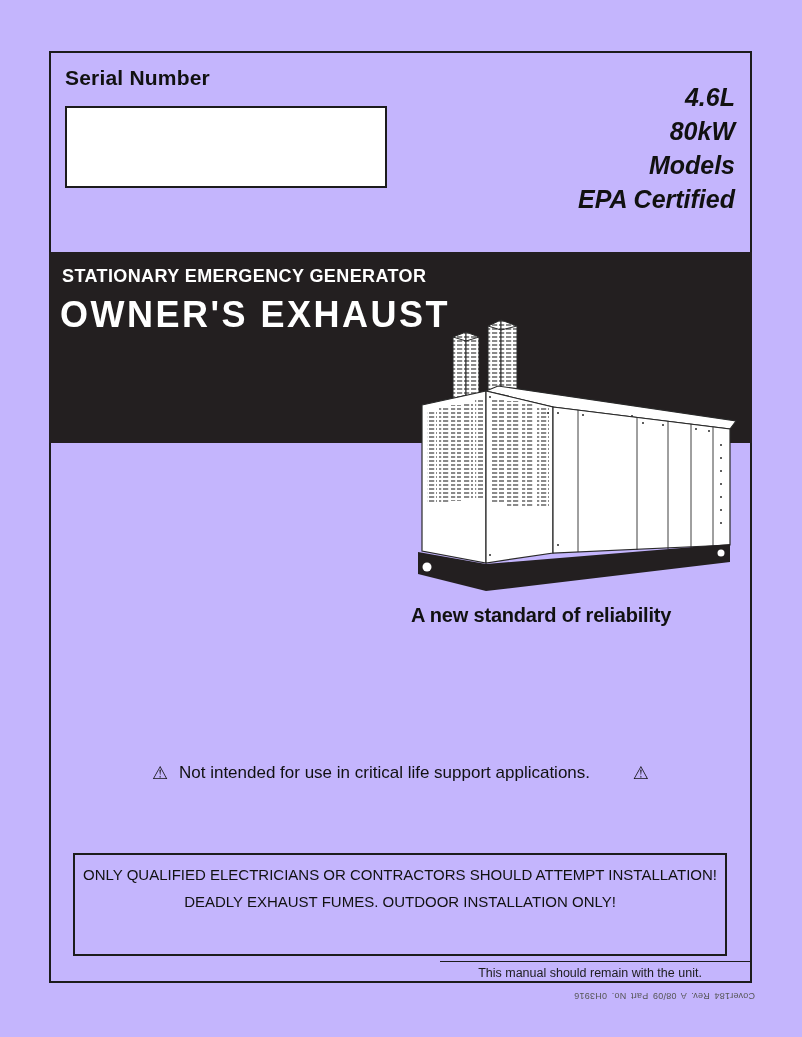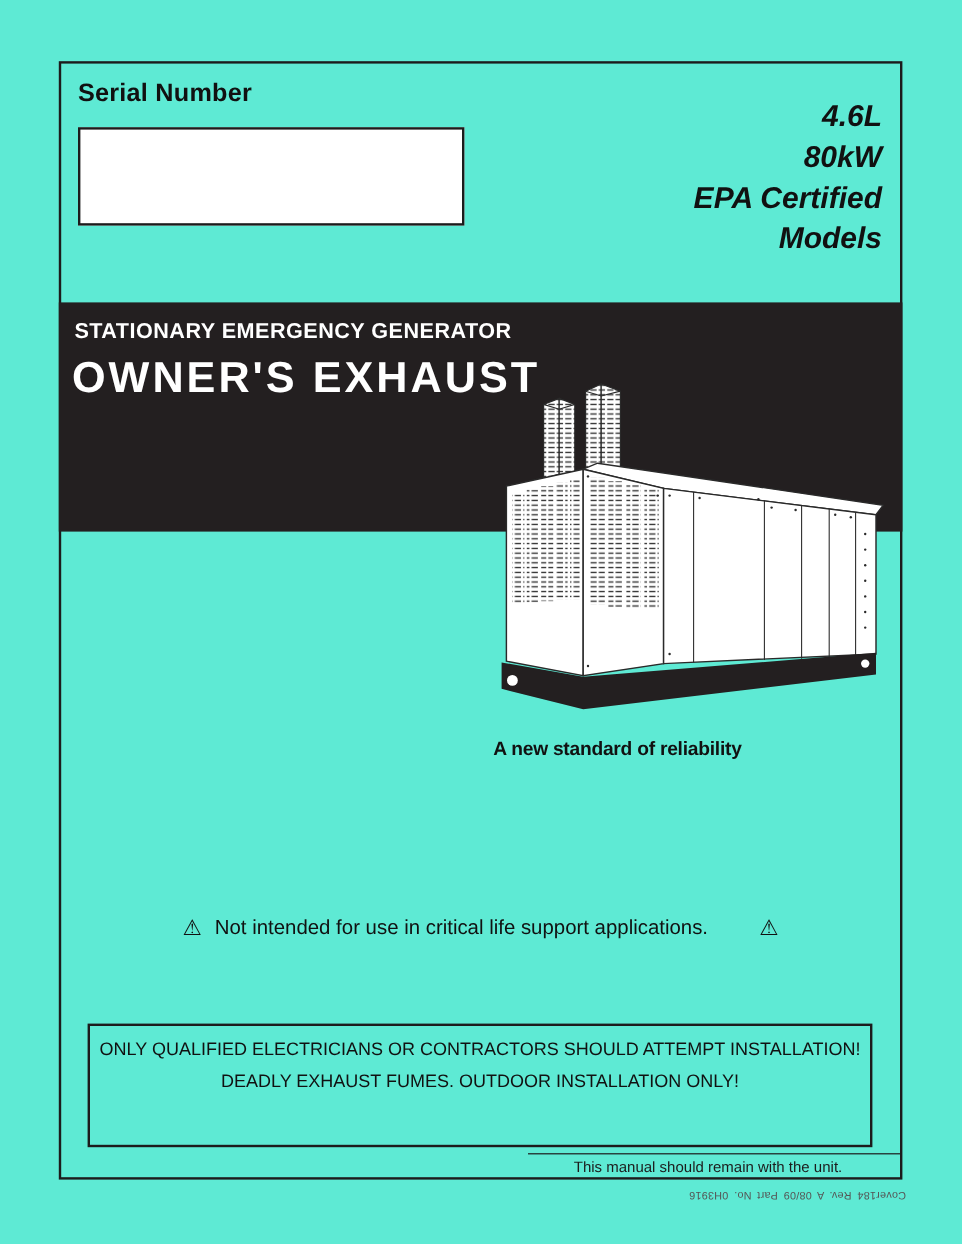--- a/index.html
+++ b/index.html
@@ -1,17 +1,17 @@
 <!DOCTYPE html>
 <html><head>
 <meta charset="utf-8">
 <style>
   html,body { margin:0; padding:0; background:#ffffff; }
   .page {
-    position:relative; width:802px; height:1037px; background:#5eead4;
+    position:relative; width:802px; height:1037px; background:#c4b5fd;
     font-family:"Liberation Sans", sans-serif; color:#111111; overflow:hidden;
   }
   .frame {
     position:absolute; left:49px; top:51px; width:699px; height:928px;
     border:2px solid #1c1c1c;
   }
   .serial-label {
     position:absolute; left:65px; top:66px; font-size:21px; font-weight:bold;
     letter-spacing:0.2px;
   }
@@ -30,23 +30,22 @@
   .banner-sub {
     position:absolute; left:13px; top:14px; font-size:18px; font-weight:bold;
     letter-spacing:0.4px;
   }
   .banner-title {
     position:absolute; left:11px; top:42px; font-size:36px; font-weight:bold;
     letter-spacing:2.5px;
   }
   .gen-art { position:absolute; left:400px; top:295px; width:360px; height:310px; }
   .tagline {
-    position:absolute; left:411px; top:604px; font-size:16px; font-weight:bold;
+    position:absolute; left:411px; top:604px; font-size:20px; font-weight:bold;
     letter-spacing:-0.2px;
-    margin-top:12px;
   }
   .warning-row {
     position:absolute; left:49px; top:762px; width:703px; text-align:center;
     font-size:17px; white-space:nowrap;
   }
   .warning-row .tri { font-size:18px; vertical-align:-1px; }
   .warning-row .tri.right { margin-left:38px; }
   .warning-row .w-text { margin-left:6px; }
   .caution-box {
     position:absolute; left:73px; top:853px; width:650px; height:99px;
@@ -76,22 +75,22 @@
 
   <div class="frame"></div>
 
   <div class="serial-label">Serial Number</div>
 
   <div class="serial-box"></div>
 
   <div class="specs">
     <div>4.6L</div>
     <div>80kW</div>
+    <div>Models</div>
     <div>EPA Certified</div>
-    <div>Models</div>
   </div>
 
   <div class="banner">
     <div class="banner-sub">STATIONARY EMERGENCY GENERATOR</div>
     <div class="banner-title">OWNER'S EXHAUST</div>
   </div>
 
   <svg class="gen-art" viewBox="0 0 360 310" xmlns="http://www.w3.org/2000/svg">
     <defs>
       <pattern id="louv" width="7" height="4" patternUnits="userSpaceOnUse">

